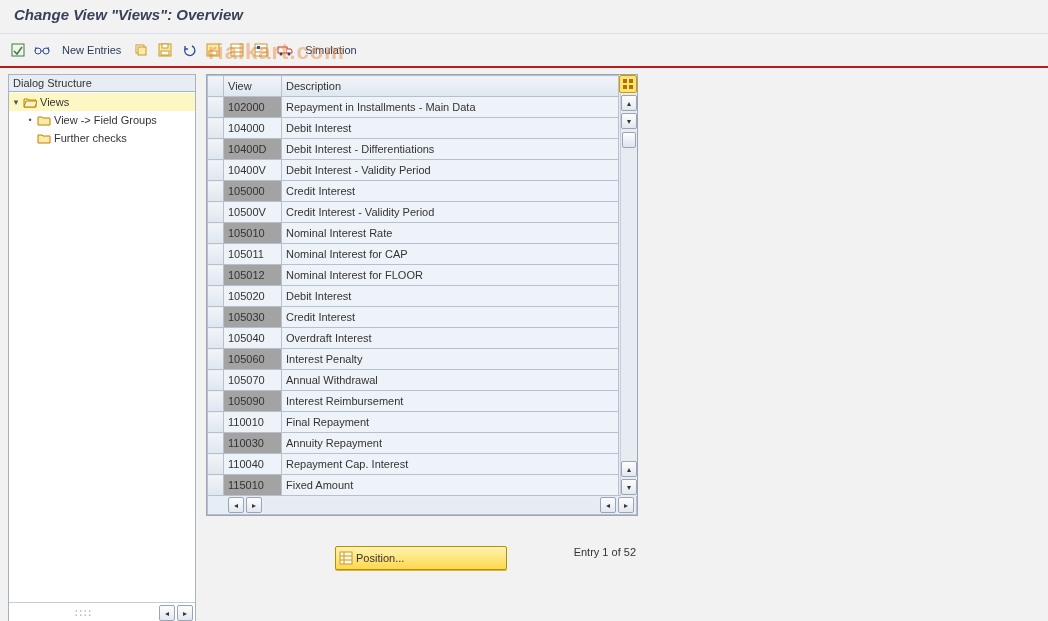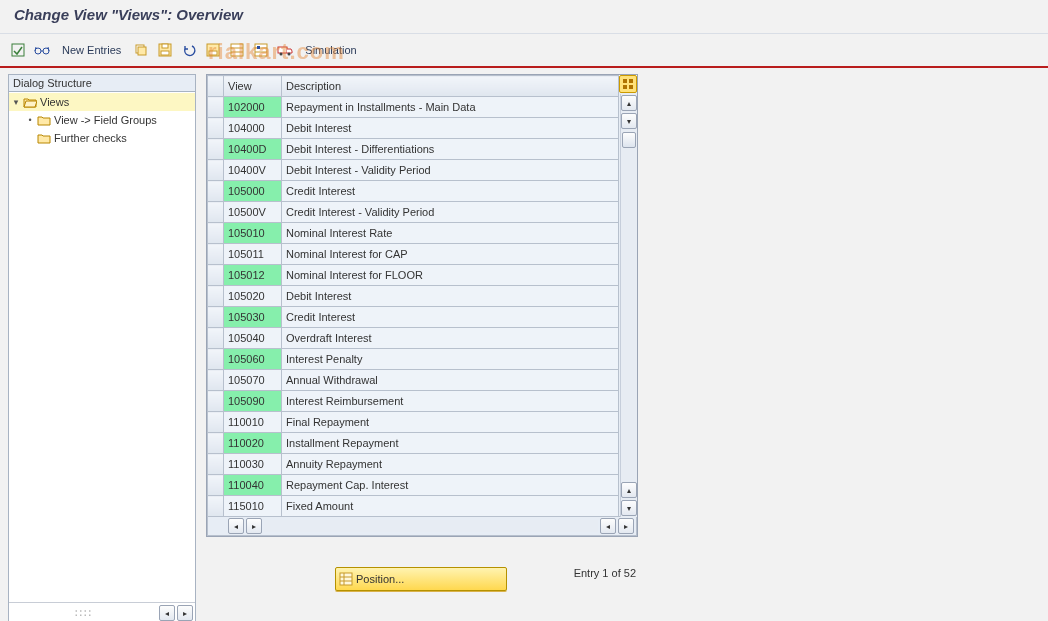--- a/index.html
+++ b/index.html
@@ -155,21 +155,21 @@
   .grid th {
     background: linear-gradient(#f2f5fa,#dfe6ef);
     font-weight: normal;
     color:#333;
   }
   .grid .rowsel {
     width: 14px;
     background: linear-gradient(#f2f5fa,#dfe6ef);
     border-right:1px solid #b7c0cd;
   }
-  .grid .vcol { width:58px; background:#86efac; }
+  .grid .vcol { width:58px; background:#a3a3a3; }
   .grid .dcol { background:#eef3f9; }
   .grid tbody tr:nth-child(even) .vcol,
   .grid tbody tr:nth-child(even) .dcol { background:#eef3f9; }
   .corner-btn {
     position:absolute;
     top:1px; right:1px;
     width:16px;height:16px;
     border:1px solid #cc9a00;
     background:#ffe27a;
     border-radius:2px;
@@ -482,26 +482,20 @@
                 <td style="background: rgb(231, 237, 245); border: none;"></td>
               </tr>
               <tr>
                 <td class="rowsel"></td>
                 <td class="vcol">110010</td>
                 <td class="dcol">Final Repayment</td>
                 <td style="background: rgb(231, 237, 245); border: none;"></td>
               </tr>
               <tr>
                 <td class="rowsel"></td>
-                <td class="vcol">110020</td>
-                <td class="dcol">Installment Repayment</td>
-                <td style="background: rgb(231, 237, 245); border: none;"></td>
-              </tr>
-              <tr>
-                <td class="rowsel"></td>
                 <td class="vcol">110030</td>
                 <td class="dcol">Annuity Repayment</td>
                 <td style="background: rgb(231, 237, 245); border: none;"></td>
               </tr>
               <tr>
                 <td class="rowsel"></td>
                 <td class="vcol">110040</td>
                 <td class="dcol">Repayment Cap. Interest</td>
                 <td style="background: rgb(231, 237, 245); border: none;"></td>
               </tr>

